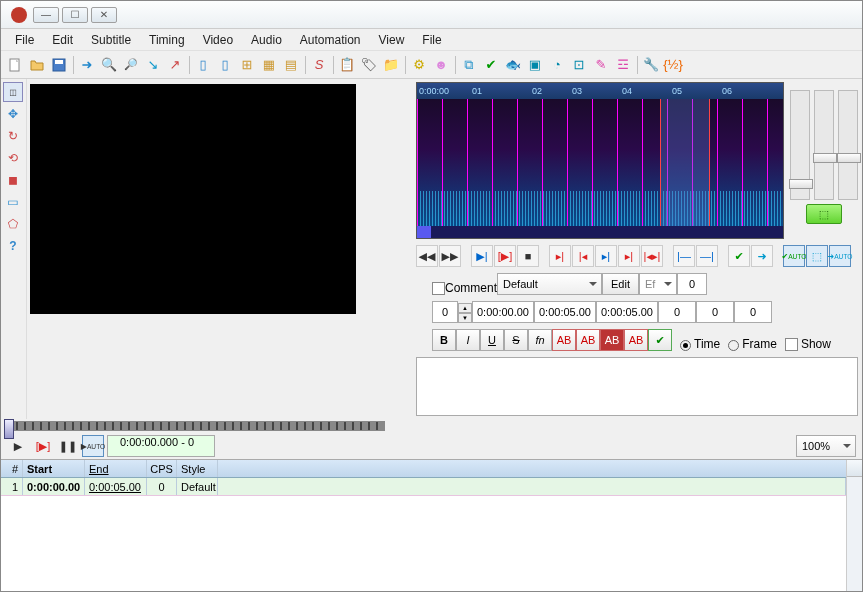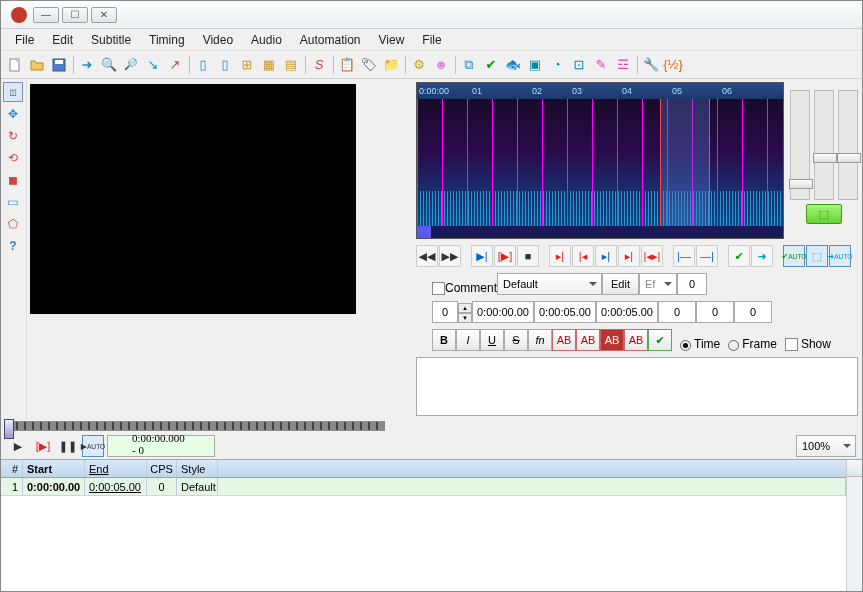--- a/index.html
+++ b/index.html
@@ -56,21 +56,21 @@
 .fbtn { width: 24px; height: 22px; border: 1px solid #aaa; background: linear-gradient(#fff,#e8e8e8); display: flex; align-items: center; justify-content: center; font-size: 11px; cursor: pointer; }
 .fbtn.red { color: #c00; border: 1px solid #c66; }
 .fbtn.grn { border: 1px solid #5a5; color: #080; }
 .radio { width: 11px; height: 11px; border: 1px solid #666; border-radius: 50%; display: inline-flex; align-items: center; justify-content: center; }
 .radio.on::after { content: ""; width: 5px; height: 5px; border-radius: 50%; background: #000; }
 .textarea { flex: 1; height: 42px; border: 1px solid #aaa; background: #fff; margin-top: 6px; }
 .seek-row { height: 40px; background: #f0f0f0; padding: 2px 6px; display: flex; flex-direction: column; gap: 4px; }
 .seek-bar { height: 12px; background: repeating-linear-gradient(90deg, #444 0 2px, #888 2px 8px); border: 1px solid #888; position: relative; width: 378px; }
 .seek-bar::after { content: ""; position: absolute; top: -3px; left: -4px; width: 8px; height: 18px; background: linear-gradient(#eef,#99c); border: 1px solid #447; }
 .seek-ctrls { display: flex; align-items: center; gap: 3px; }
-.timebox { height: 22px; border: 1px solid #aaa; background: #e6ffe6; padding: 0 24px; display: flex; align-items: flex-end; font-size: 11px; width: 108px; font-family: Liberation Serif, serif; }
+.timebox { height: 22px; border: 1px solid #aaa; background: #e6ffe6; padding: 0 12px; display: flex; align-items: flex-start; font-size: 11px; width: 108px; }
 .shiftbox { height: 22px; border: 1px solid #aaa; background: #fff; padding: 0 8px; display: flex; align-items: center; font-size: 11px; width: 100px; }
 .grid-area { border-top: 1px solid #aaa; display: flex; }
 .grid { flex: 1; }
 .grid-head, .grid-row { display: flex; height: 18px; font-size: 11px; align-items: center; }
 .grid-head { background: linear-gradient(#d8e8f8,#c0d6ec); border-bottom: 1px solid #8ab; }
 .grid-row { background: #e5f6e5; border-bottom: 1px solid #e8c5e0; }
 .gc { padding: 0 4px; border-right: 1px solid #bcd; height: 100%; display: flex; align-items: center; }
 .gc.num { width: 22px; justify-content: flex-end; }
 .gc.st { width: 62px; font-weight: bold; }
 .gc.en { width: 62px; text-decoration: underline; }

